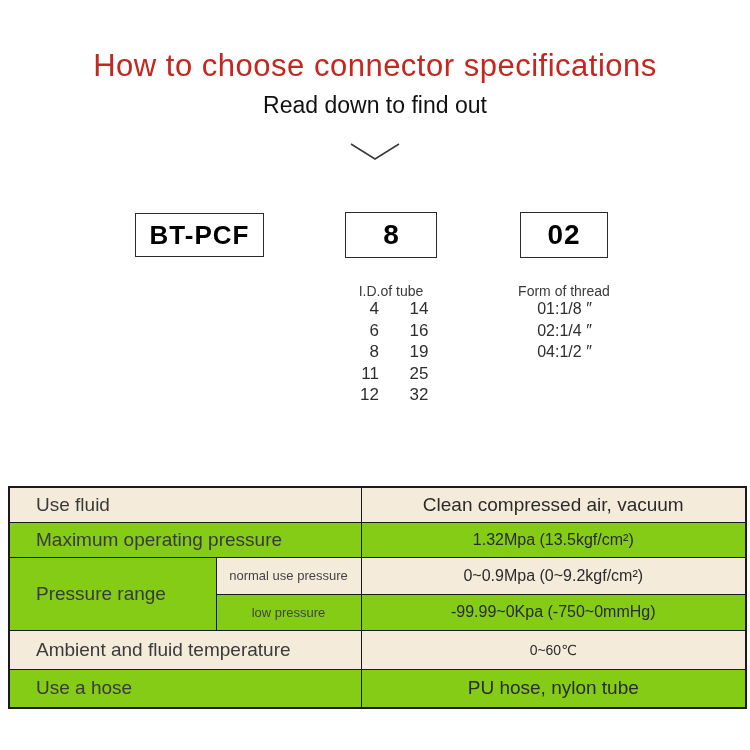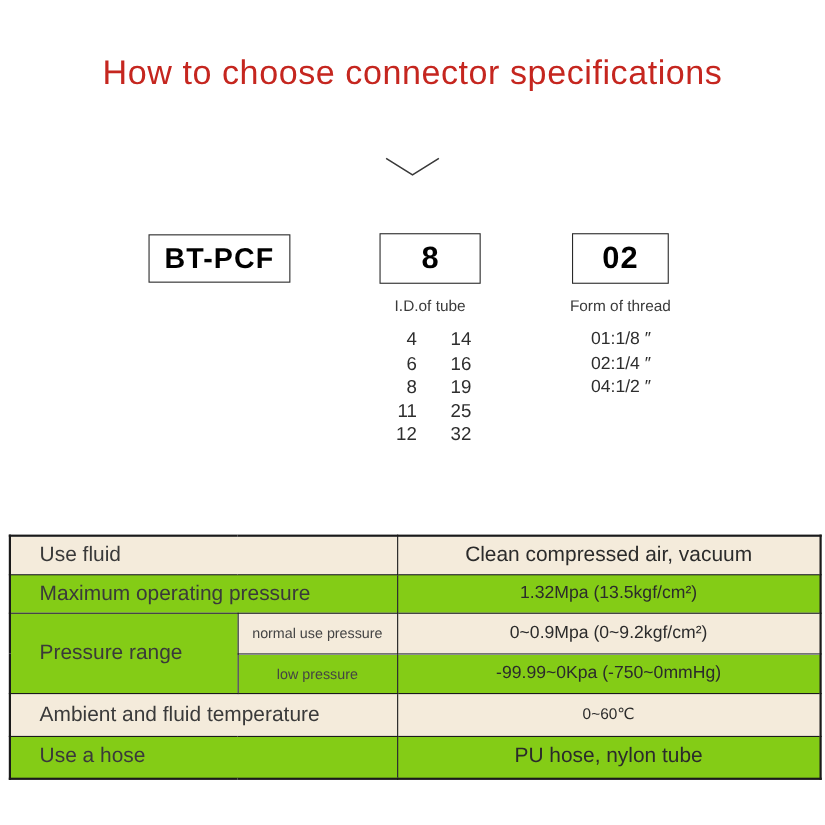--- a/index.html
+++ b/index.html
@@ -29,21 +29,21 @@
   .code-box{
     position:absolute;border:1px solid #2a2a2a;background:#ffffff;
     display:flex;align-items:center;justify-content:center;
     font-weight:bold;color:#000000;
   }
   .box-prefix{left:135px;top:213px;width:129px;height:44px;font-size:26px;letter-spacing:1px;}
   .box-tube{left:345px;top:212px;width:92px;height:46px;font-size:28px;}
   .box-thread{left:520px;top:212px;width:88px;height:46px;font-size:28px;letter-spacing:1px;}
 
   .box-caption{
-    position:absolute;top:270px;text-align:center;
+    position:absolute;top:283px;text-align:center;
     font-size:14px;color:#3a3a3a;
   }
   .cap-tube{left:331px;width:120px;}
   .cap-thread{left:504px;width:120px;}
 
   
   .tube-grid{
     position:absolute;left:341px;top:298px;width:100px;
     display:grid;grid-template-columns:44px 56px;
     font-size:17px;color:#2e2e2e;line-height:21.5px;
@@ -75,20 +75,21 @@
   td.val-xs{font-size:14px;}
   tr.r1{height:35px;} tr.r2{height:35px;} tr.r3{height:37px;}
   tr.r4{height:36px;} tr.r5{height:39px;} tr.r6{height:39px;}
 </style>
 </head>
 <body>
 
 <div class="page">
 
   <div class="title">How to choose connector specifications</div>
+  <div class="subtitle">Read down to find out</div>
 
   <svg class="chevron" viewBox="0 0 50 22">
     <polyline points="1,2 25,17 49,2" fill="none" stroke="#3a3a3a" stroke-width="1.5"></polyline>
   </svg>
 
   <div class="code-box box-prefix">
     <span>BT-PCF</span>
   </div>
   <div class="code-box box-tube">
     <span>8</span>

